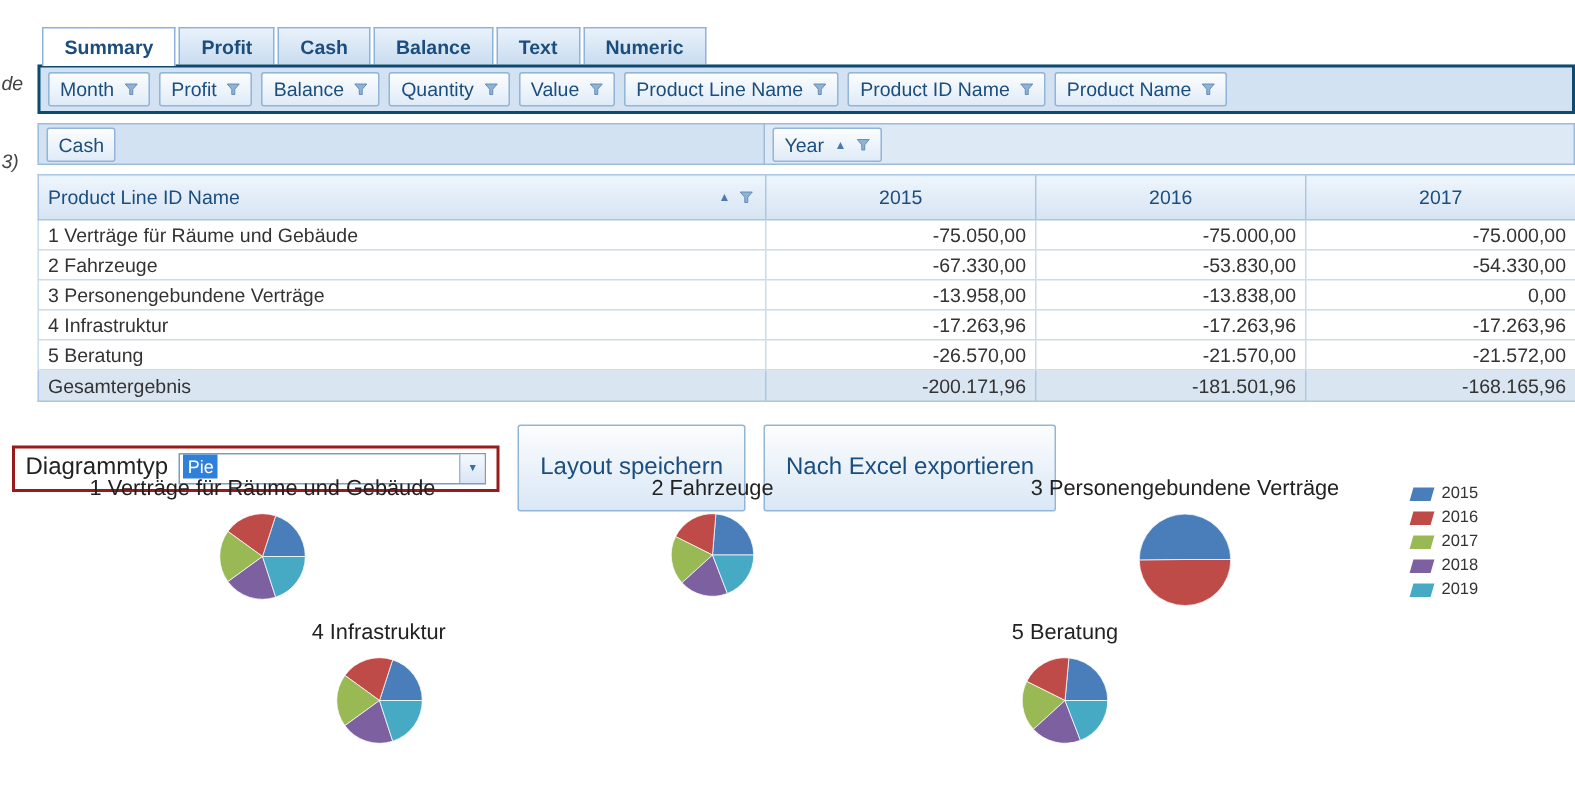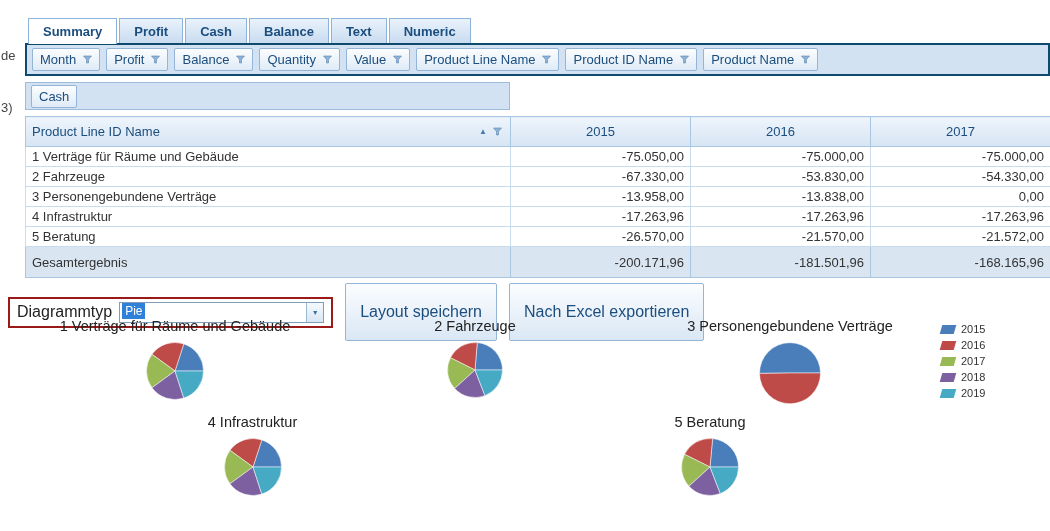--- a/index.html
+++ b/index.html
@@ -5,21 +5,21 @@
   * { box-sizing: border-box; margin: 0; padding: 0; }
   html,body { width:1050px; height:531px; }
   body {
     position: relative;
     overflow: hidden;
     background: #ffffff;
     font-family: "Liberation Sans", sans-serif;
     color: #222;
   }
   
-  .edge-frag { position:absolute; left:1px; font-size:13px; color:#444; }
+  .edge-frag { position:absolute; left:1px; font-size:13px; color:#444;font-style:italic; }
 
   
   .pivot-panel { position:absolute; left:25px; top:18px; width:1025px; }
 
   .tabs { display:flex; height:25px; padding-left:3px;font-weight:bold; }
   .tab {
     height:25px; display:flex; align-items:center; padding:0 14px;
     font-size:13px; color:#1b4e7e; cursor:pointer;
     border:1px solid #8db2dc; border-bottom:none; margin-right:2px;
     background: linear-gradient(#e9f2fb, #c9dcf0);
@@ -56,21 +56,21 @@
   table.pivot th {
     background:linear-gradient(#eef5fc,#d6e4f3);
     border:1px solid #a9c6e2; height:30px; font-weight:normal;
     color:#1b4e7e; font-size:13px;
   }
   th.rowhead-cell { text-align:center; }
   .rowhead-inner { display:flex; align-items:center; justify-content:space-between; padding:0 8px 0 6px; }
   .rowhead-icons { display:flex; align-items:center; gap:6px; }
   table.pivot td { border:1px solid #c9dcee; height:20px; padding:0 6px; color:#333; background:#fff; }
   td.num { text-align:right; padding-right:8px; }
-  tr.total-row td { background:#d9e5f1; border-color:#a9c6e2; height:31px; }
+  tr.total-row td { background:#d9e5f1; border-color:#a9c6e2; height:21px; }
 
   
   .controls { position:absolute; left:8px; top:283px; display:flex; align-items:center; }
   .annotation-box {
     border:2px solid #9a1a1a; padding:3px 7px;
     display:inline-flex; align-items:center; gap:7px;
   }
   .ctl-label { font-size:16px; color:#222; }
   .combo {
     width:205px; height:21px; background:#fff; border:1px solid #7f9db9;
@@ -166,20 +166,29 @@
       <span><svg width="9" height="9" viewBox="0 0 9 9">
             <path d="M0.5,1 L8.5,1 L5.5,4.5 L5.5,8 L3.5,8 L3.5,4.5 Z" fill="#8fb3d6" stroke="#5c86b0" stroke-width="0.6"></path>
           </svg></span>
     </button>
   </div>
 
   <div class="strip2">
     <div class="data-area-cell">
       <button class="field-btn">
         <span>Cash</span>
+      </button>
+    </div>
+    <div class="col-area-cell">
+      <button class="field-btn">
+        <span>Year</span>
+        <span class="sort-asc">▲</span>
+        <span><svg width="9" height="9" viewBox="0 0 9 9">
+              <path d="M0.5,1 L8.5,1 L5.5,4.5 L5.5,8 L3.5,8 L3.5,4.5 Z" fill="#8fb3d6" stroke="#5c86b0" stroke-width="0.6"></path>
+            </svg></span>
       </button>
     </div>
   </div>
 
   <table class="pivot">
     <colgroup>
         <col class="c-label">
         <col class="c-year">
         <col class="c-year">
         <col class="c-year">

